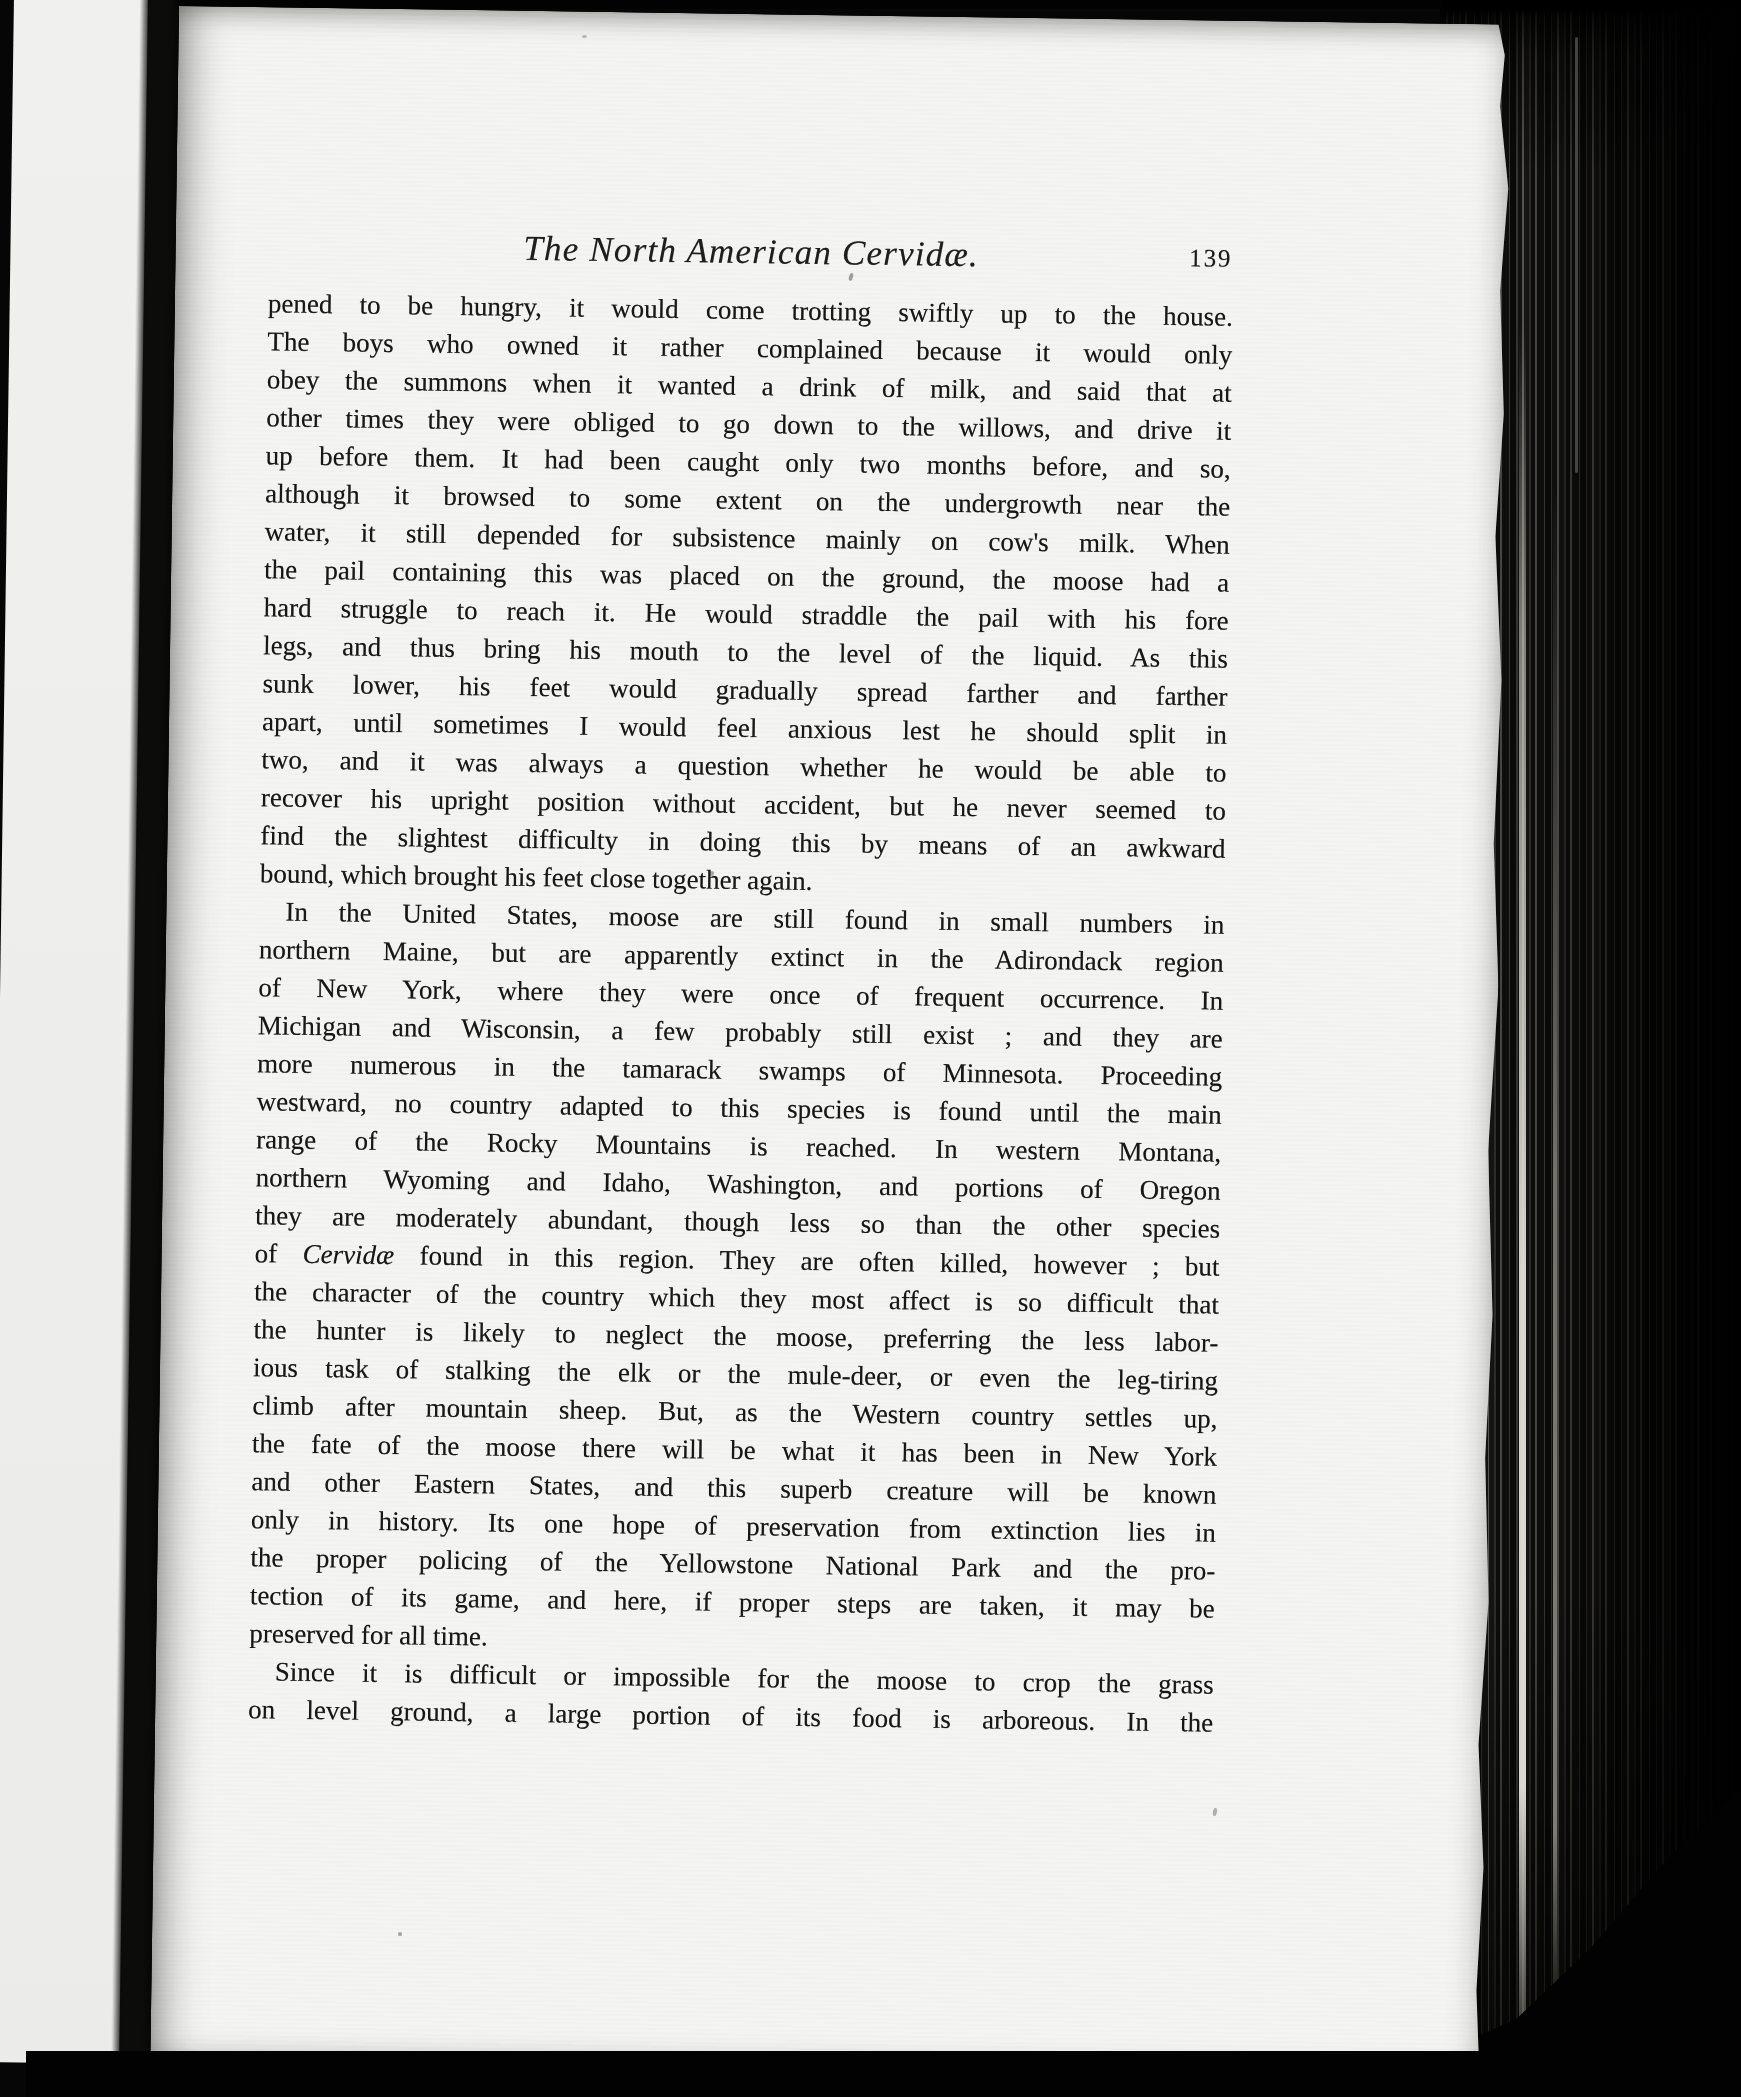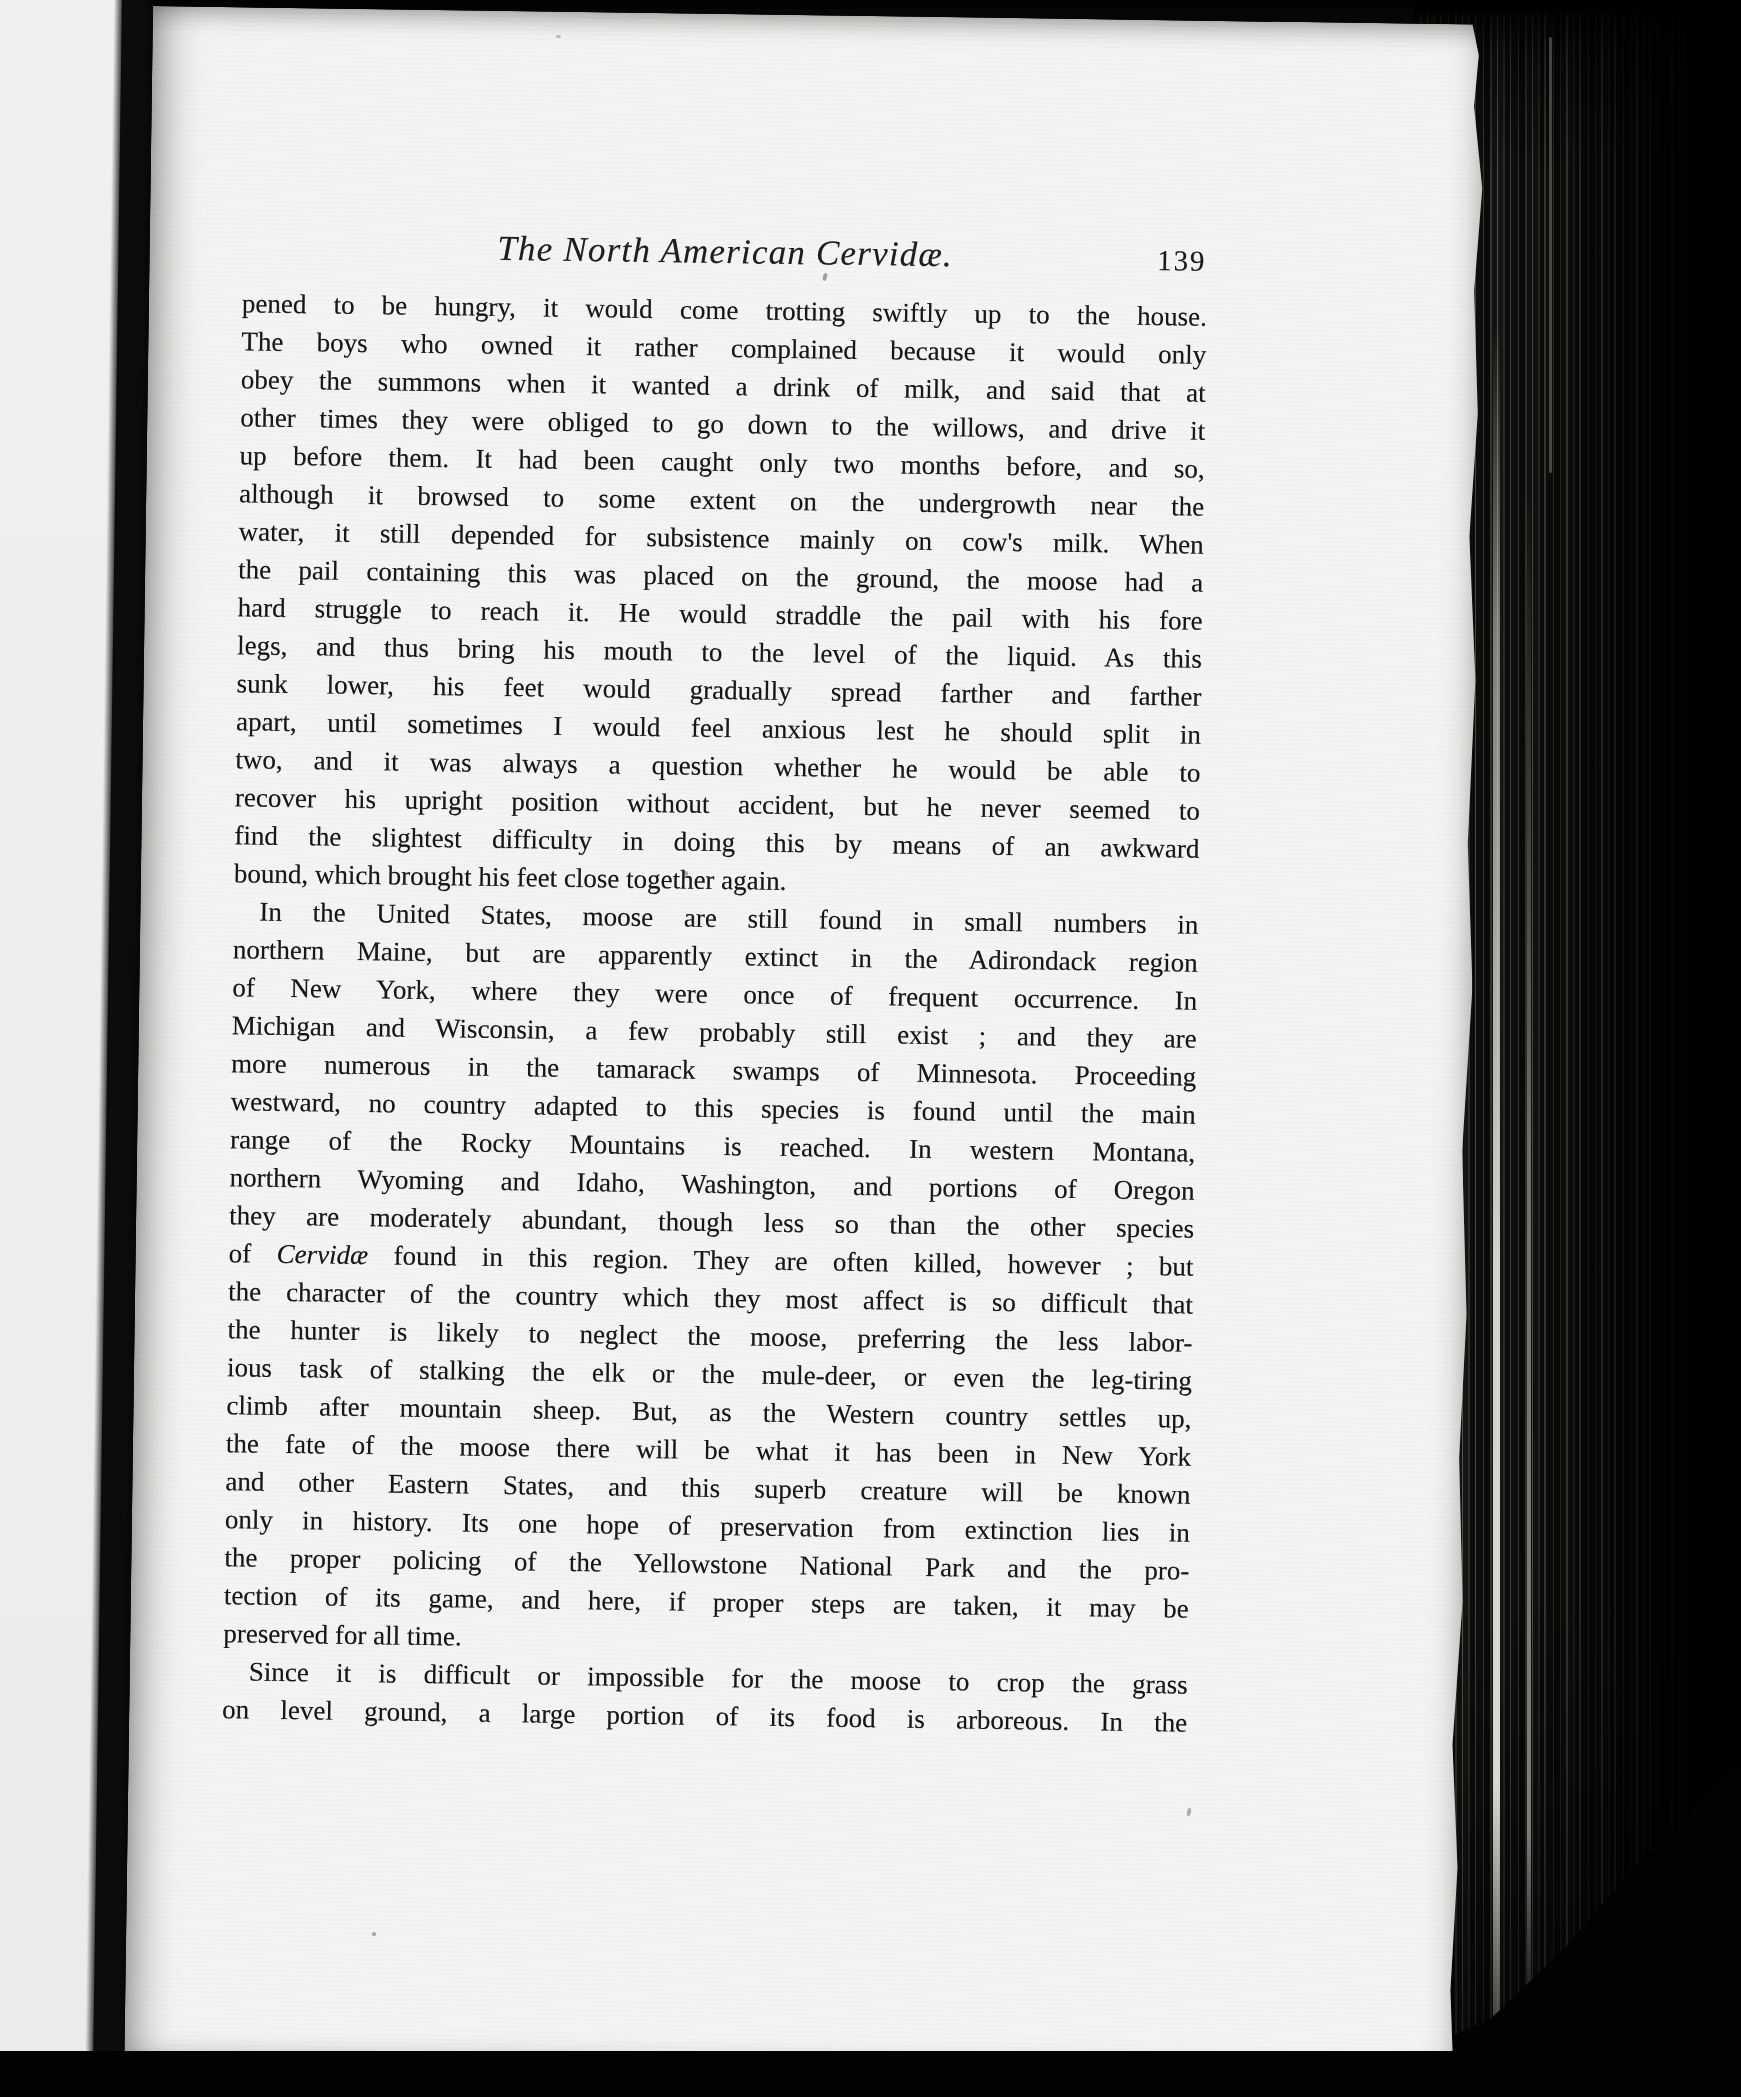--- a/index.html
+++ b/index.html
@@ -1,21 +1,21 @@
 <!DOCTYPE html>
 <html style="font-size:10px"><head>
 <meta charset="utf-8">
 <style>
   html,body{margin:0;padding:0;}
   body{
     width:1741px;height:2097px;position:relative;overflow:hidden;
     background:#060606;
     font-family:"Liberation Serif", serif;
   }
-  .canvas{position:absolute;inset:0;}
+  .canvas{position:absolute;inset:0;margin-left:26px;}
 
   
   .fore-edge{
     position:absolute;left:1414px;top:0;width:328px;height:2097px;
     background:
       linear-gradient(180deg, rgba(0,0,0,.92) 0px, rgba(0,0,0,.4) 56px, rgba(0,0,0,0) 174px,
                       rgba(0,0,0,0) 76%, rgba(0,0,0,.35) 90%, rgba(0,0,0,.65) 100%),
       linear-gradient(90deg, rgba(0,0,0,0) 0%, rgba(0,0,0,0) 28%, rgba(0,0,0,.5) 52%,
                       rgba(0,0,0,.9) 76%, #000 92%),
       repeating-linear-gradient(90deg,
@@ -67,21 +67,21 @@
       99.9% 77%, 99.3% 84%, 99.8% 90%, 99.4% 96%, 99.7% 100%, 0 100%);
   }
   .content{position:absolute;left:93px;top:218px;width:965px;}
 
   .header-row{position:relative;height:45px;}
   .header-title{
     font-style:italic;font-size:35px;letter-spacing:1.2px;text-align:center;color:#1e1e1e;
     text-shadow:0.2px 0.2px 0.5px rgba(40,40,38,.5);
   }
   .page-number{
-    position:absolute;right:1.2px;top:6.2px;font-size:29px;letter-spacing:1.9px;color:#1a1a1a;
+    position:absolute;right:1.2px;top:6.2px;font-size:25px;letter-spacing:1.9px;color:#1a1a1a;
     text-shadow:0.2px 0.2px 0.5px rgba(40,40,38,.5);
   }
 
   .body{margin-top:13.7px;font-size:27px;line-height:38px;color:#171715;}
   .line{
     height:38px;text-align:justify;text-align-last:justify;
     text-shadow:0.2px 0.2px 0.4px rgba(40,40,38,.55);
   }
   .line.no-fill{text-align-last:left;}
   .line.indent{text-indent:26px;}

